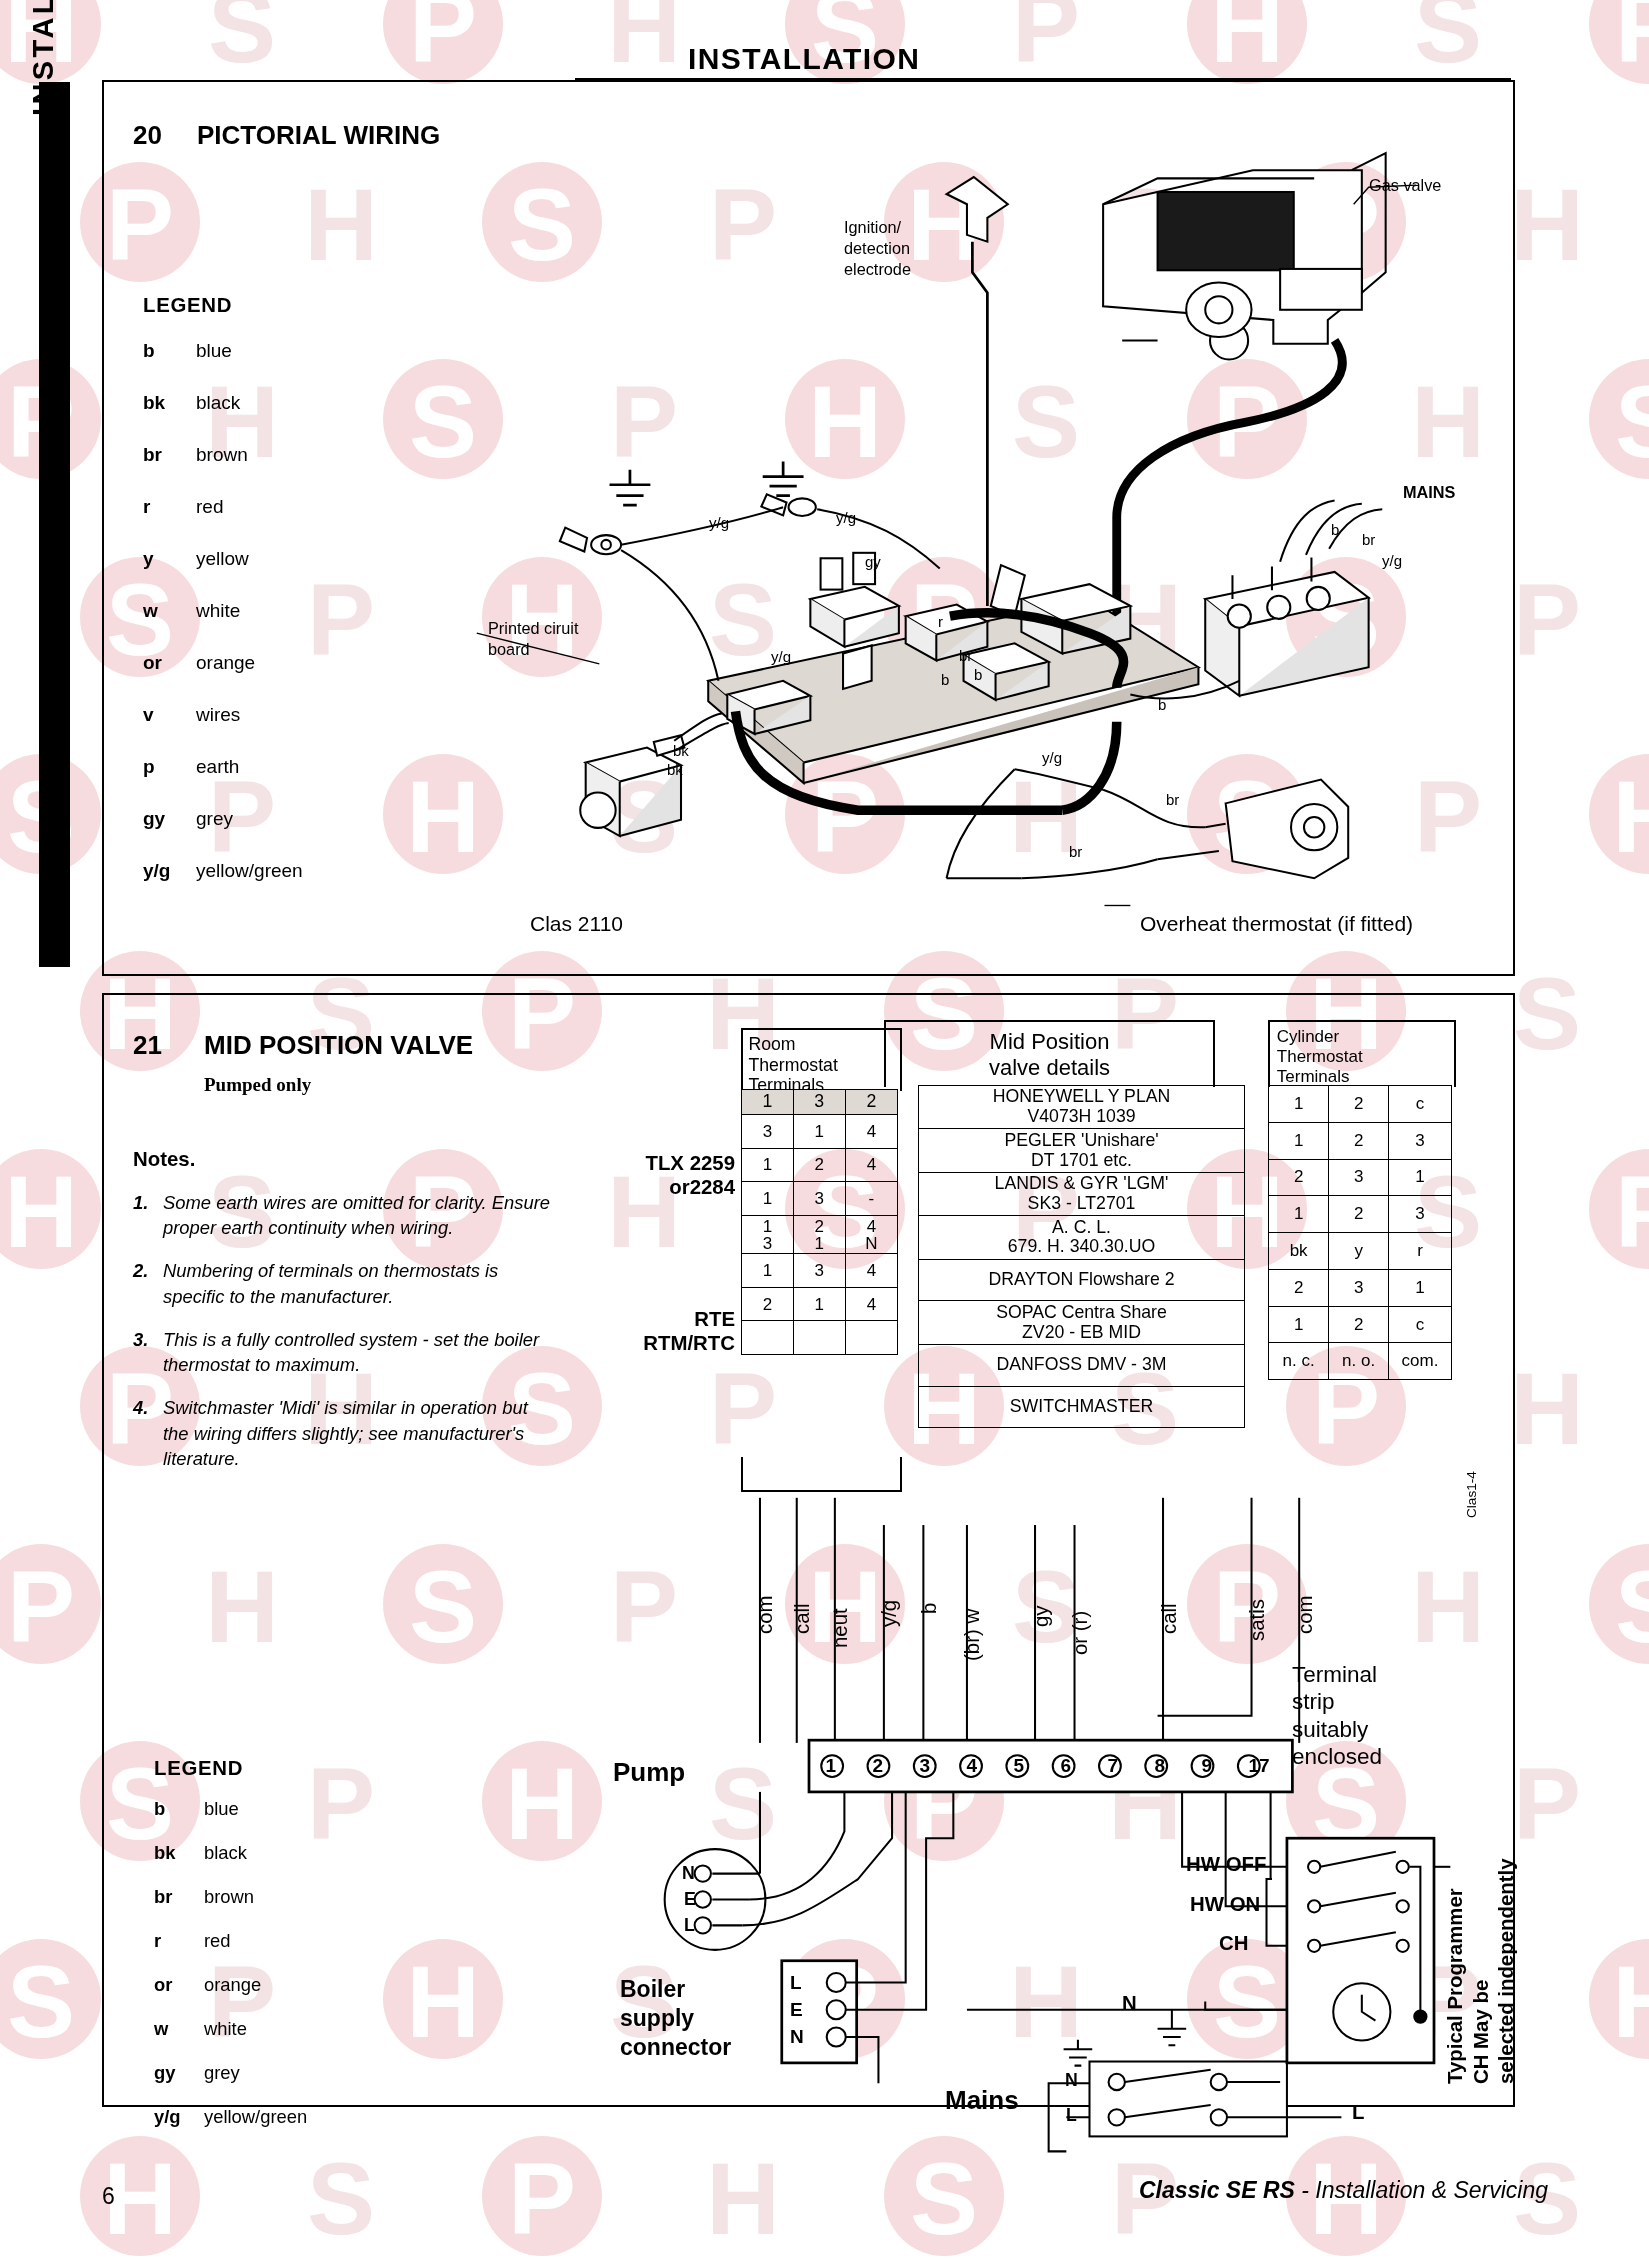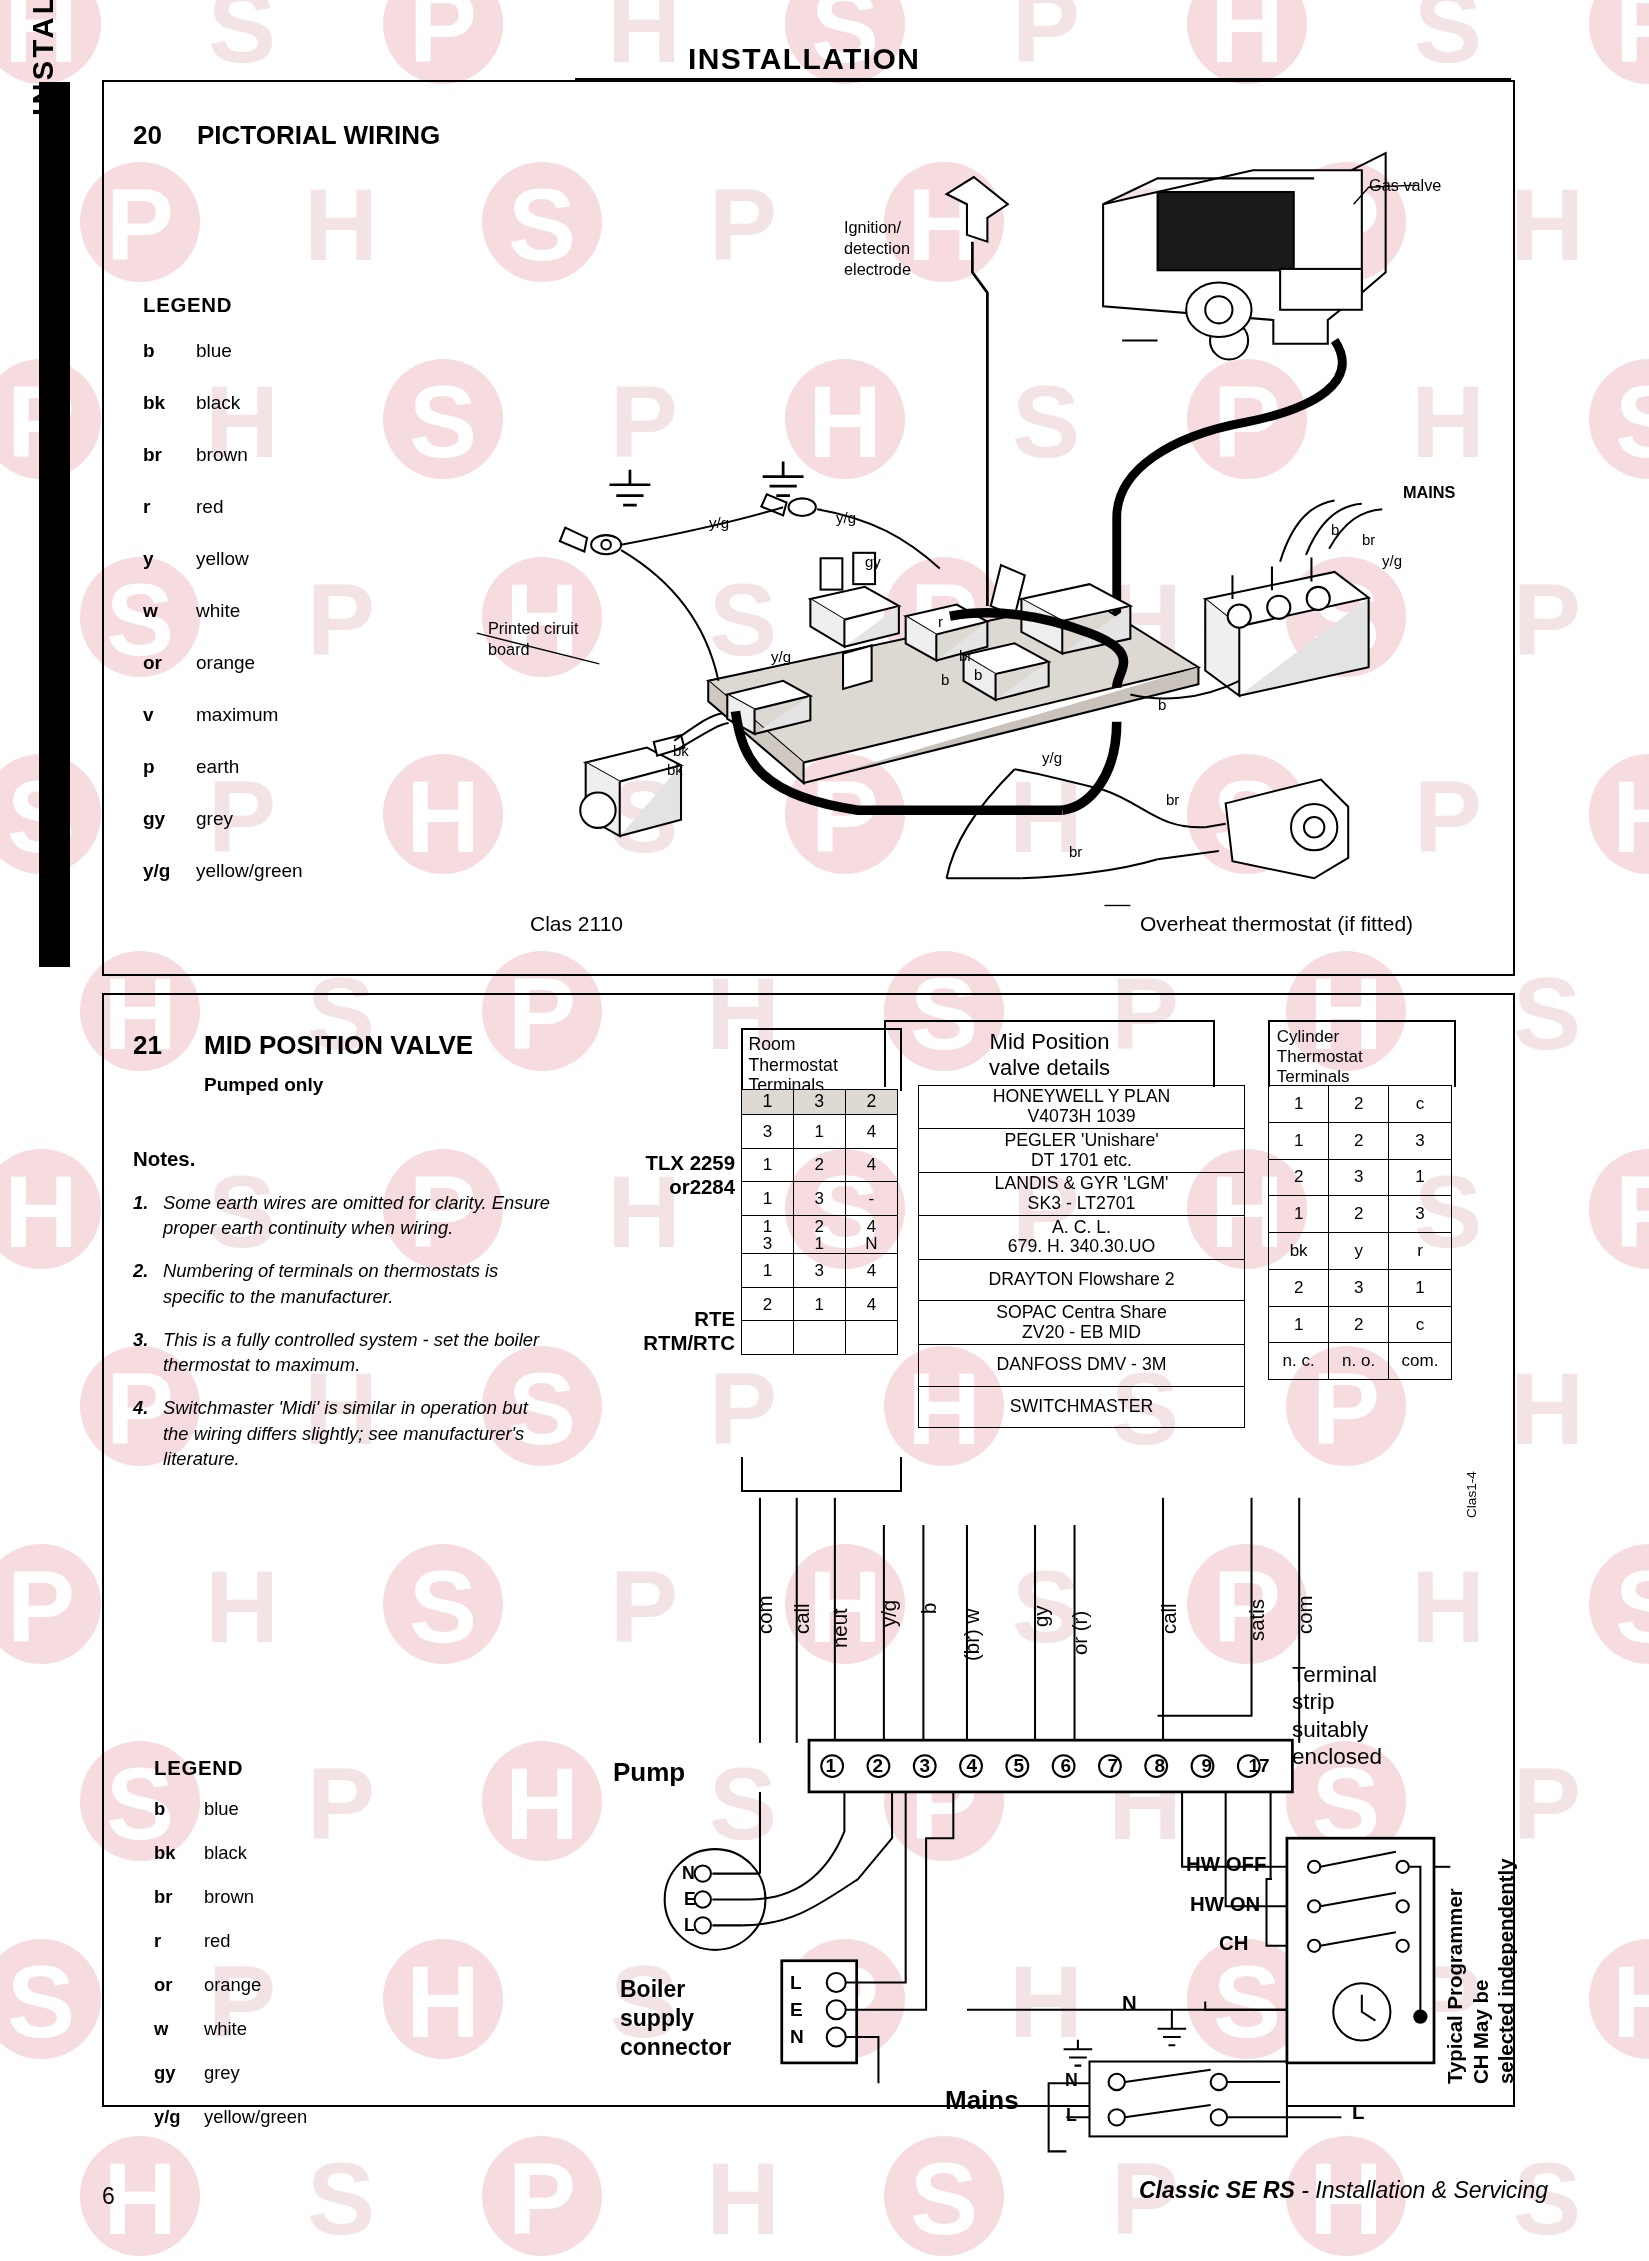--- a/index.html
+++ b/index.html
@@ -512,21 +512,21 @@
       <div class="row">
         <span class="code">w</span>
         <span class="name">white</span>
       </div>
       <div class="row">
         <span class="code">or</span>
         <span class="name">orange</span>
       </div>
       <div class="row">
         <span class="code">v</span>
-        <span class="name">maximum</span>
+        <span class="name">wires</span>
       </div>
       <div class="row">
         <span class="code">p</span>
         <span class="name">earth</span>
       </div>
       <div class="row">
         <span class="code">gy</span>
         <span class="name">grey</span>
       </div>
       <div class="row">
@@ -658,21 +658,21 @@
   <div class="lbl" style="left:1069px;top:843px;">br</div>
   <div class="lbl" style="left:1158px;top:696px;">b</div>
   <div class="lbl" style="left:1331px;top:521px;">b</div>
   <div class="lbl" style="left:1362px;top:531px;">br</div>
   <div class="lbl" style="left:1382px;top:552px;">y/g</div>
 
   <div class="box" id="box2"></div>
 
   <div class="sec-num" style="left:133px;top:1030px;">21</div>
   <div class="sec-title" style="left:204px;top:1030px;">MID POSITION VALVE</div>
-  <div class="pumped" style="left:204px;top:1074px;">Pumped only</div>
+  <div class="pumped" style="left:204px;top:1074px;font-family:Liberation Serif, serif;">Pumped only</div>
 
   <div class="notes-hd" style="left:133px;top:1148px;">Notes.</div>
   <div class="notes" id="notes-list" style="left:133px;top:1190px;">
       <div class="note">
         <span class="n">1.</span>
         <span>Some earth wires are omitted for clarity. Ensure proper earth continuity when wiring.</span>
       </div>
       <div class="note">
         <span class="n">2.</span>
         <span>Numbering of terminals on thermostats is specific to the manufacturer.</span>

